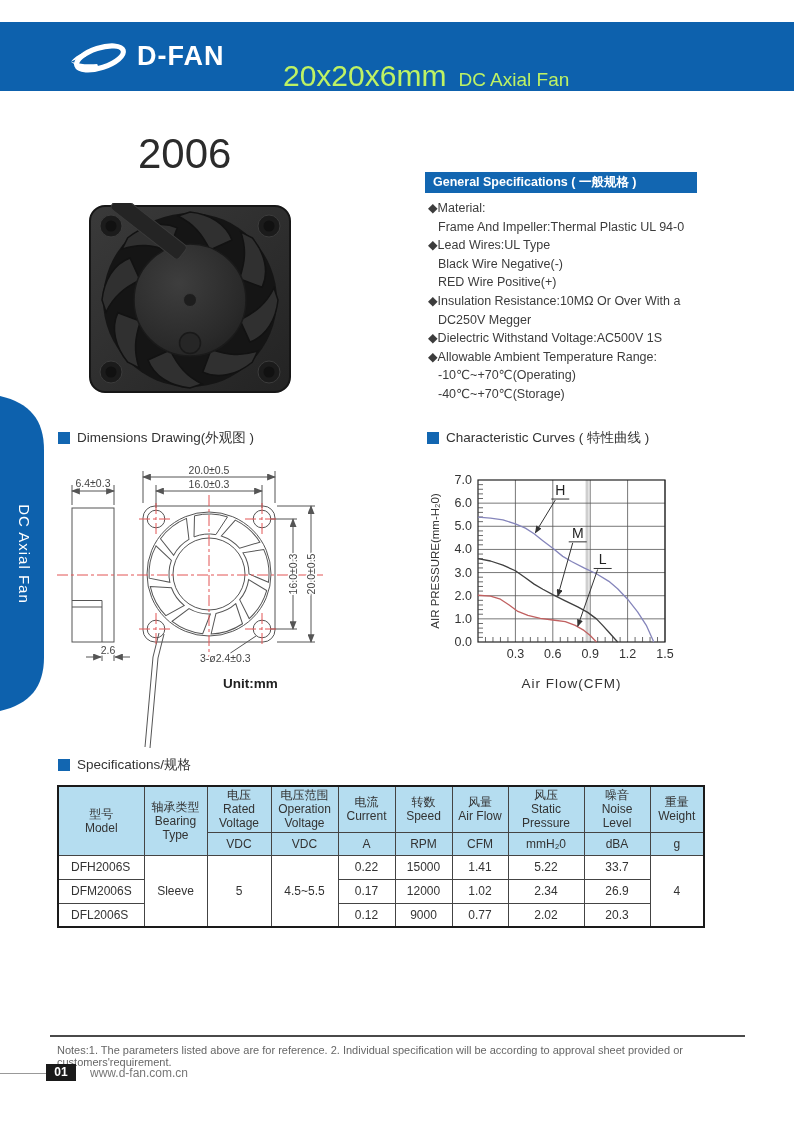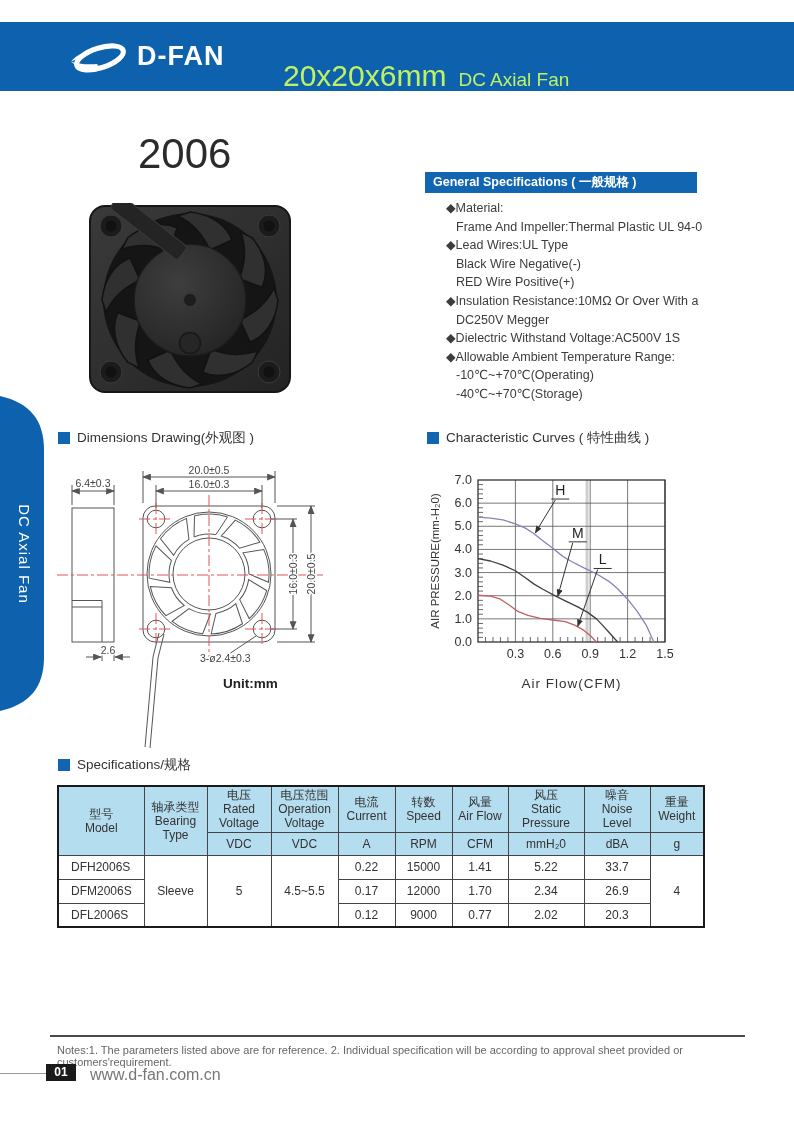--- a/index.html
+++ b/index.html
@@ -19,21 +19,21 @@
   .side-tab-label { position:absolute; left:-136px; top:147px; width:316px; height:22px;
     transform:rotate(90deg); text-align:center; color:#fff; font-size:15px; letter-spacing:1px; }
 
   
   .model-heading { position:absolute; left:138px; top:130px; font-size:42px; color:#2b2b2b; }
   .fan-photo { position:absolute; left:88px; top:203px; }
 
   
   .gs-bar { position:absolute; left:425px; top:172px; width:272px; height:21px; background:#1266b1;
     color:#fff; font-size:12.5px; font-weight:bold; line-height:21px; padding-left:8px; }
-  .gs-list { position:absolute; left:446px; top:199px; width:340px; font-size:12.5px; color:#3c3c3c; }
+  .gs-list { position:absolute; left:428px; top:199px; width:340px; font-size:12.5px; color:#3c3c3c; }
   .gs-list .line { line-height:18.6px; white-space:nowrap; }
   .gs-list .cont { padding-left:10px; }
 
   
   .sec-head { position:absolute; display:flex; align-items:center; gap:7px; font-size:13.5px; color:#333; }
   .sec-sq { width:12px; height:12px; background:#1266b1; flex:0 0 auto; }
   .sh-dims { left:58px; top:429px; }
   .sh-curves { left:427px; top:429px; }
   .sh-specs { left:58px; top:756px; }
 
@@ -49,21 +49,21 @@
   .spec-table .h2 th { height:23px; }
   .spec-table tbody td { height:24px; background:#fff; }
   .spec-table td.model-cell { text-align:left; padding-left:12px; }
 
   
   .notes-rule { position:absolute; left:50px; top:1035px; width:695px; height:2px; background:#4a4a4a; }
   .notes-text { position:absolute; left:57px; top:1044px; width:700px; font-size:11px; color:#666; }
   .pageno-line { position:absolute; left:0; top:1073px; width:46px; height:1px; background:#999; }
   .pageno-badge { position:absolute; left:46px; top:1064px; width:30px; height:17px; background:#1a1a1a;
     color:#fff; font-size:12px; font-weight:bold; text-align:center; line-height:17px; }
-  .website { position:absolute; left:90px; top:1066px; font-size:16px; color:#777; }
+  .website { position:absolute; left:90px; top:1066px; font-size:12px; color:#777; }
 
   svg text { font-family:"Liberation Sans","DejaVu Sans",sans-serif; }
 </style>
 </head>
 <body>
 
 <div class="page">
 
   <div class="header">
     <div class="brand">
@@ -432,21 +432,21 @@
         <td>15000</td>
         <td>1.41</td>
         <td>5.22</td>
         <td>33.7</td>
         <td rowspan="3">4</td>
       </tr>
       <tr>
         <td class="model-cell">DFM2006S</td>
         <td>0.17</td>
         <td>12000</td>
-        <td>1.70</td>
+        <td>1.02</td>
         <td>2.34</td>
         <td>26.9</td>
       </tr>
       <tr>
         <td class="model-cell">DFL2006S</td>
         <td>0.12</td>
         <td>9000</td>
         <td>0.77</td>
         <td>2.02</td>
         <td>20.3</td>

